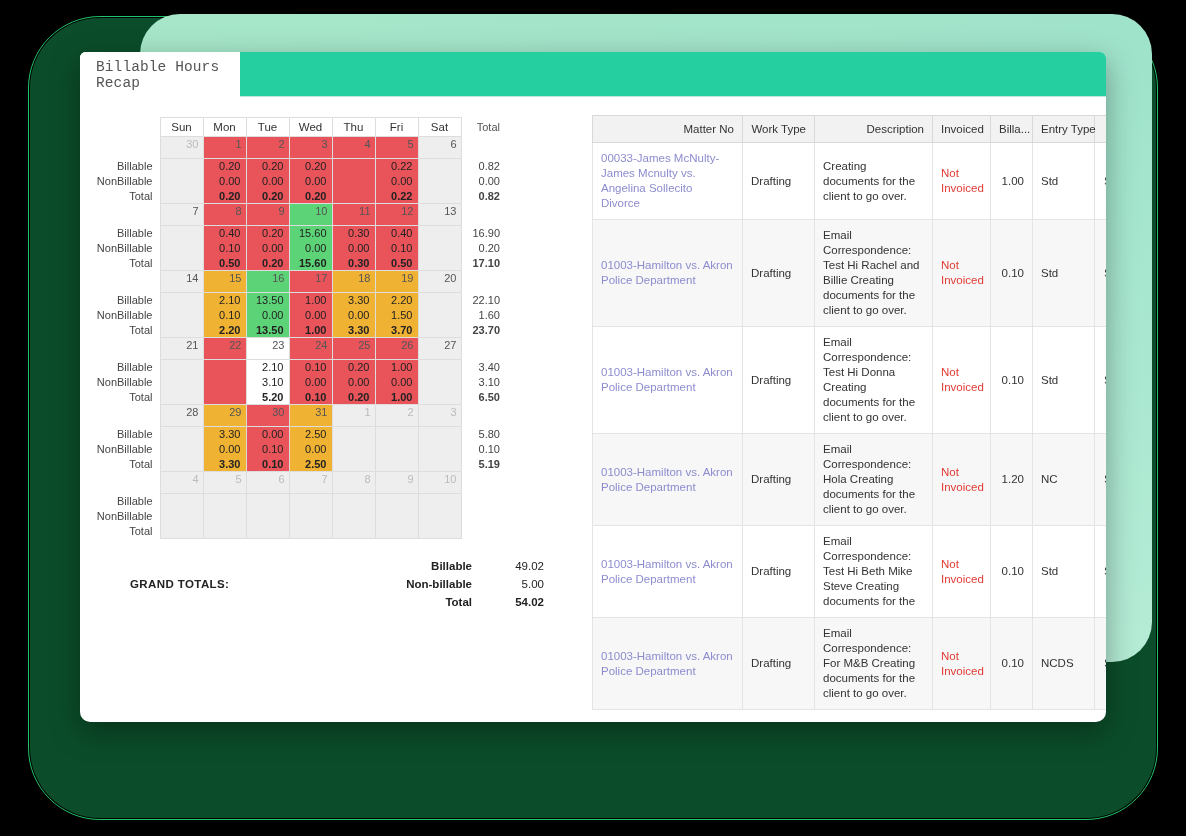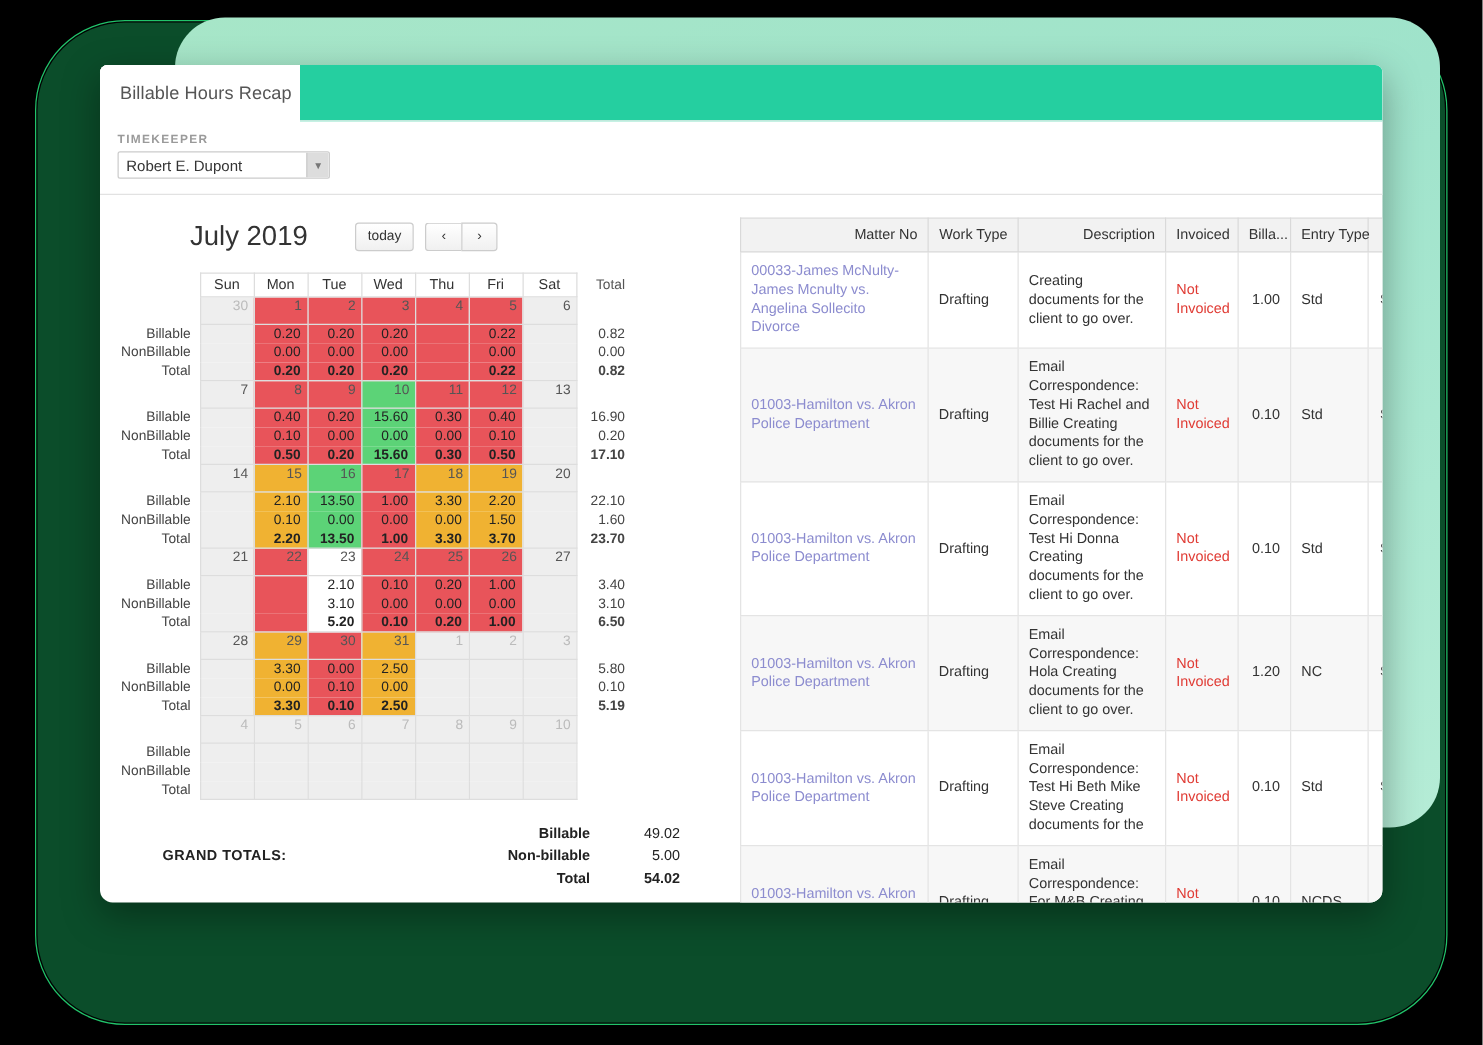--- a/index.html
+++ b/index.html
@@ -33,21 +33,21 @@
     position:absolute;
     left:80px; top:52px;
     width:1026px; height:670px;
     background:#ffffff;
     border-radius:6px 6px 10px 10px;
     overflow:hidden;
     box-shadow:0 10px 30px rgba(0,0,0,.35);
   }
 
   
-  #tabstrip { position:relative; height:45px; background:#ffffff; }
+  #tabstrip { position:relative; height:45px; background:#ffffff;font-family:Liberation Mono, monospace; }
   #teal-bar {
     position:absolute; left:160px; top:0; right:0; height:45px;
     background:#25cfa0;
     border-bottom:1px solid #bfe9dc;
   }
   #tab-active {
     position:absolute; left:0; top:0; width:160px; height:45px;
     background:#fff; display:flex; align-items:center;
   }
   #tab-active .label {
@@ -186,41 +186,24 @@
 
 <div id="app-window">
 
   <div id="tabstrip">
     <div id="teal-bar"></div>
     <div id="tab-active">
       <span class="label">Billable Hours Recap</span>
     </div>
   </div>
 
-  <div id="filterbar">
-    <div class="field-label">TIMEKEEPER</div>
-    <div class="select-wrap">
-      <div class="val">Robert E. Dupont</div>
-      <div class="arrow">▼</div>
-    </div>
-  </div>
 
   <div id="body-area">
 
     <div id="calendar-pane">
-      <div id="cal-toolbar">
-        <div id="cal-title">July 2019</div>
-        <div id="cal-buttons">
-          <button class="btn">today</button>
-          <span class="btn-group">
-            <button class="btn">‹</button>
-            <button class="btn">›</button>
-          </span>
-        </div>
-      </div>
       <table class="cal" id="cal-table">
           <thead>
             <tr>
               <th class="rowlab"></th>
               <th>Sun</th>
               <th>Mon</th>
               <th>Tue</th>
               <th>Wed</th>
               <th>Thu</th>
               <th>Fri</th>

